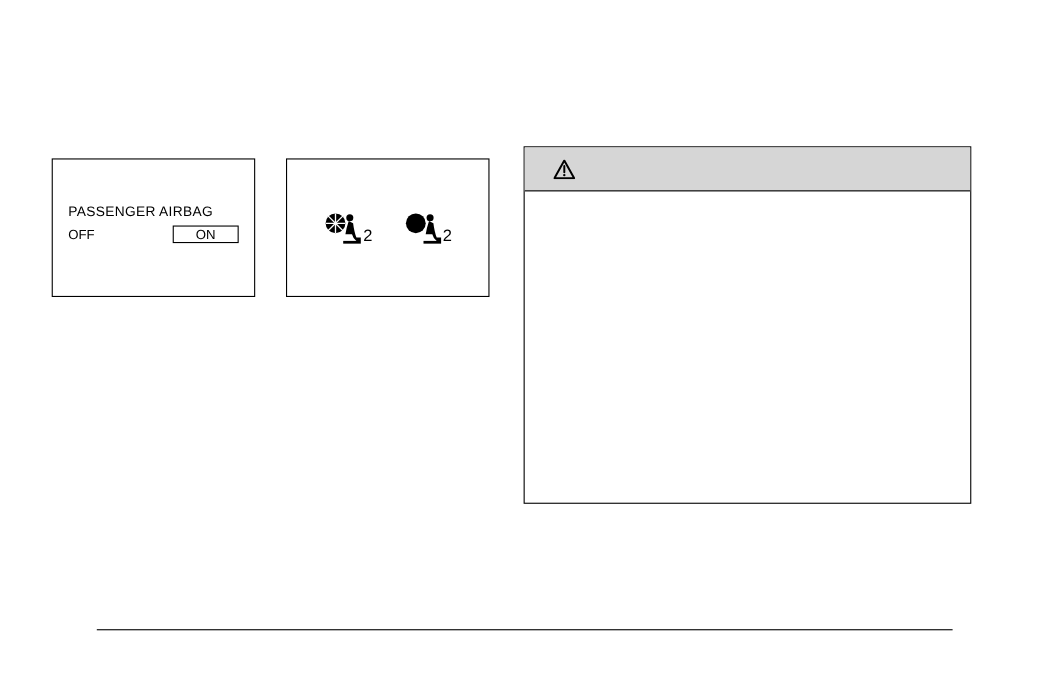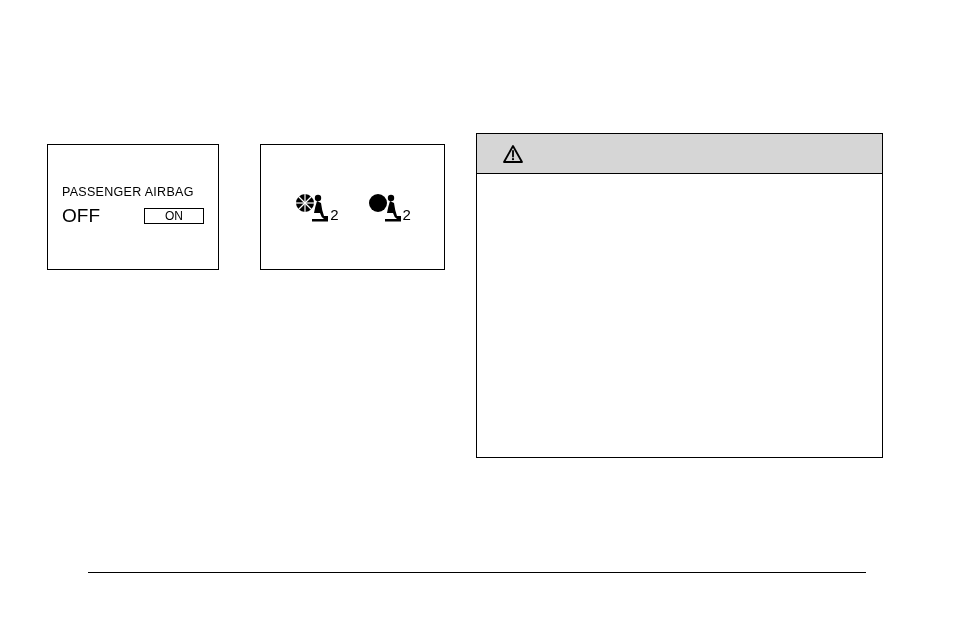--- a/index.html
+++ b/index.html
@@ -15,37 +15,37 @@
       position: relative;
     }
     .panel {
       position: absolute;
       border: 1px solid #000;
       background: #fff;
     }
     .panel-1 {
       left: 47px;
       top: 144px;
-      width: 172px;
+      width: 185px;
       height: 126px;
       padding: 40px 14px;
     }
     .panel-1 .title {
       font-size: 12.5px;
       letter-spacing: 0.3px;
       margin-bottom: 6px;
     }
     .panel-1 .row {
       display: flex;
       justify-content: space-between;
       align-items: center;
       font-size: 13px;
     }
     .panel-1 .off {
-      font-size: 19px;
+      font-size: 12px;
     }
     .panel-1 .on-box {
       border: 1.2px solid #000;
       padding: 0px 20px;
       font-size: 12px;
       line-height: 14px;
       display: inline-block;
     }
     .panel-2 {
       left: 260px;

